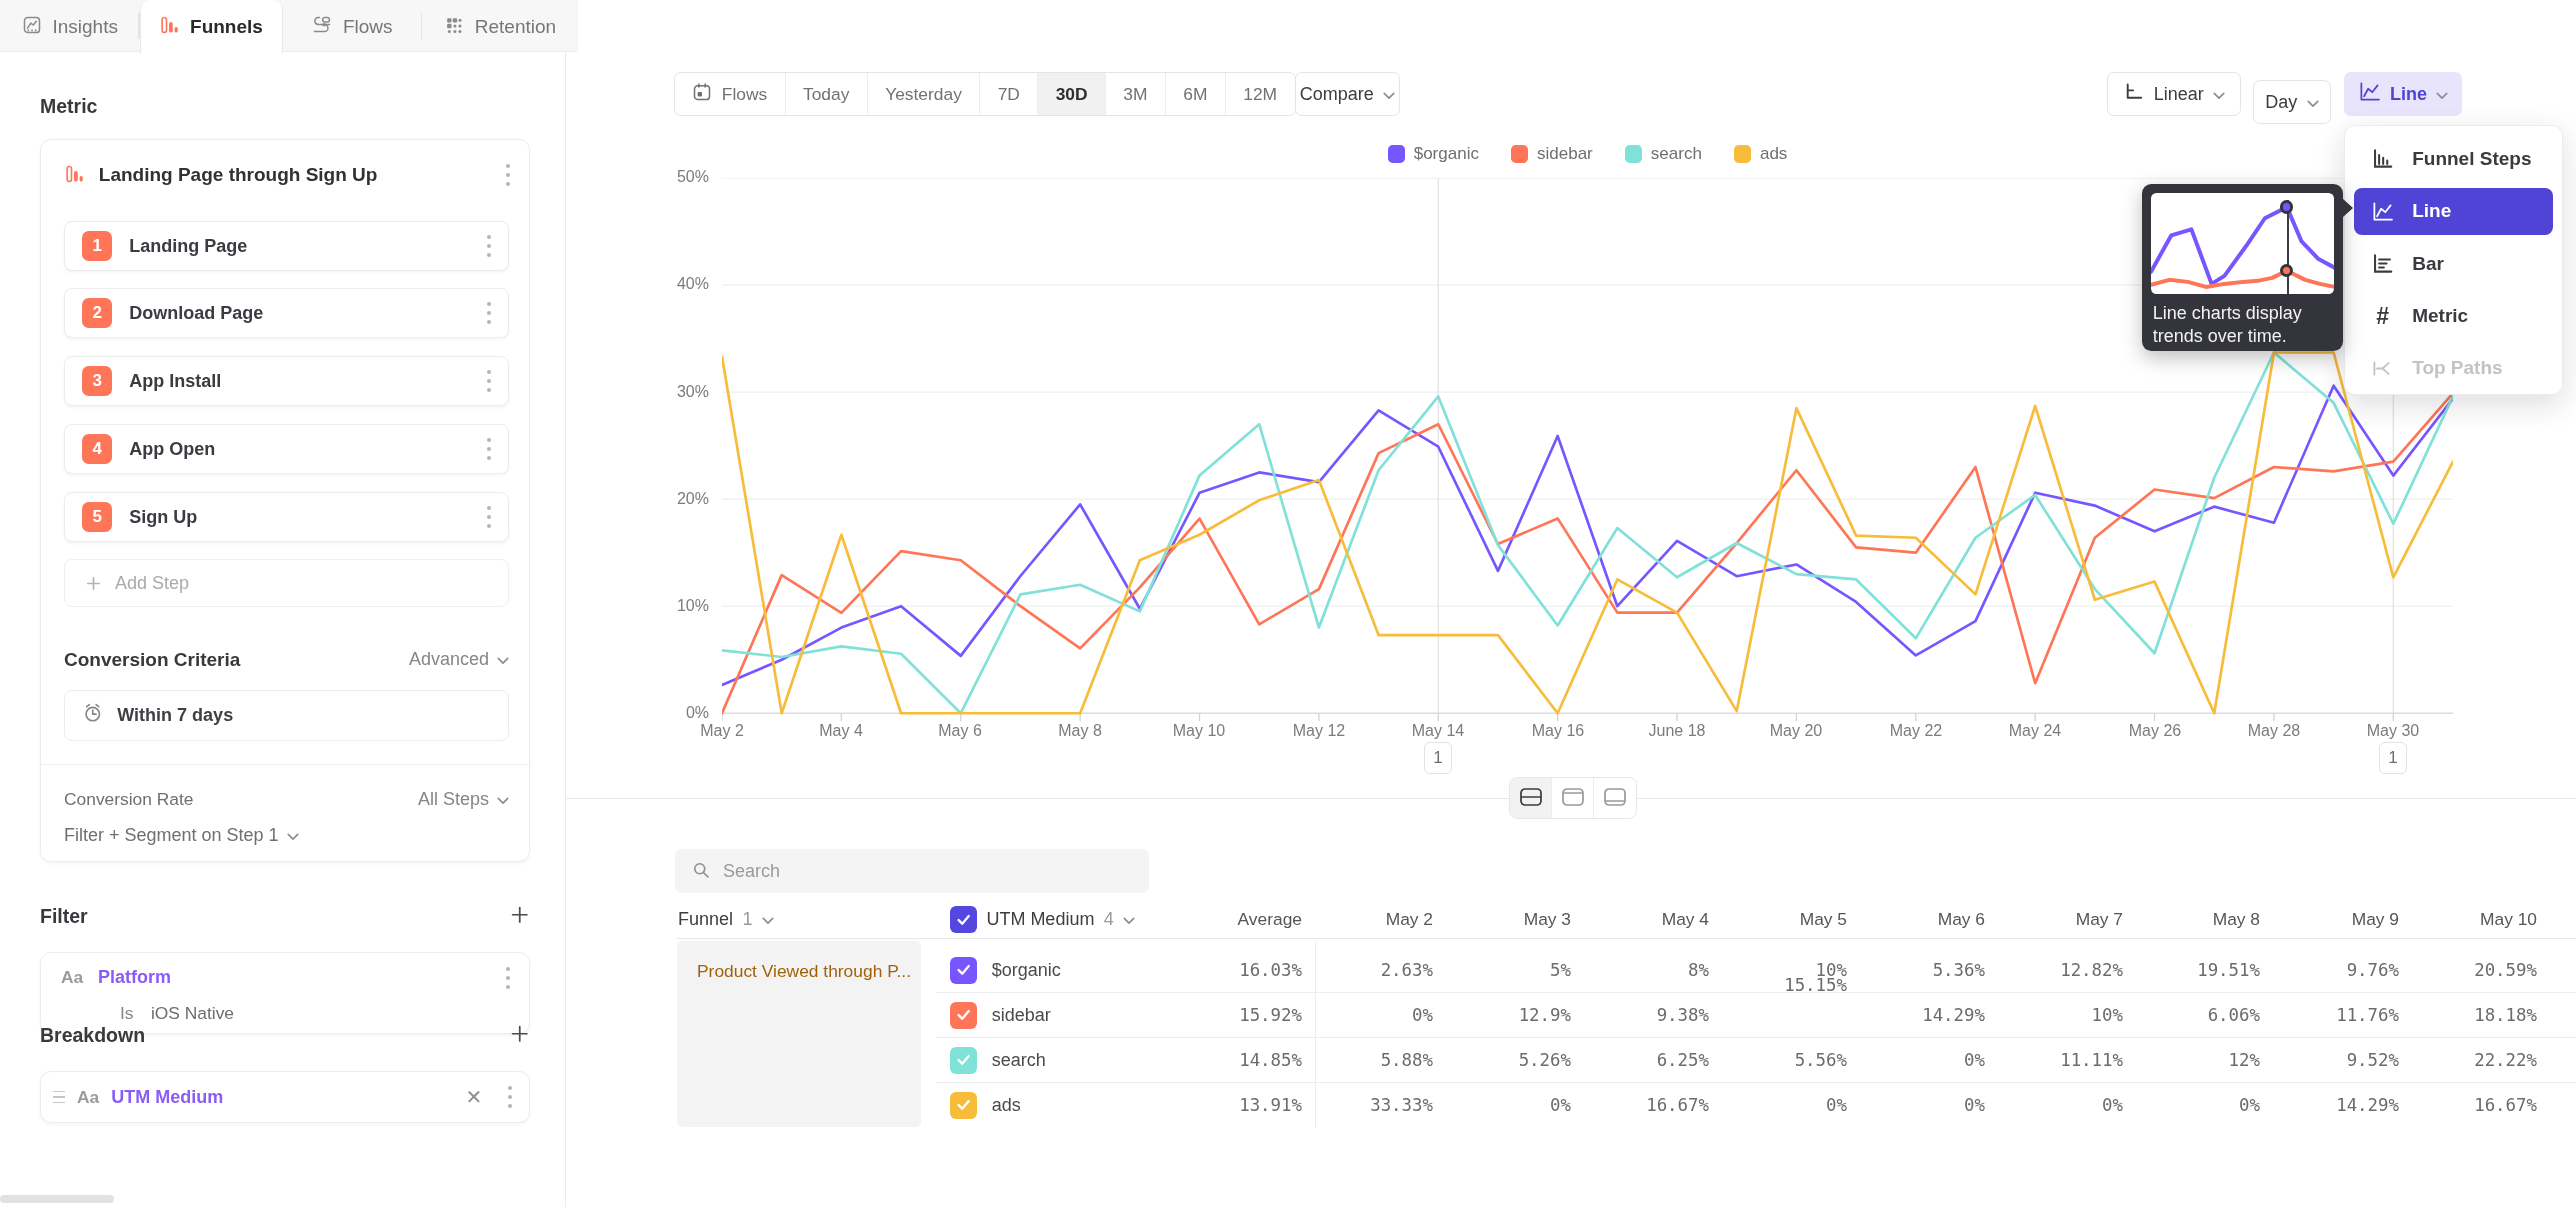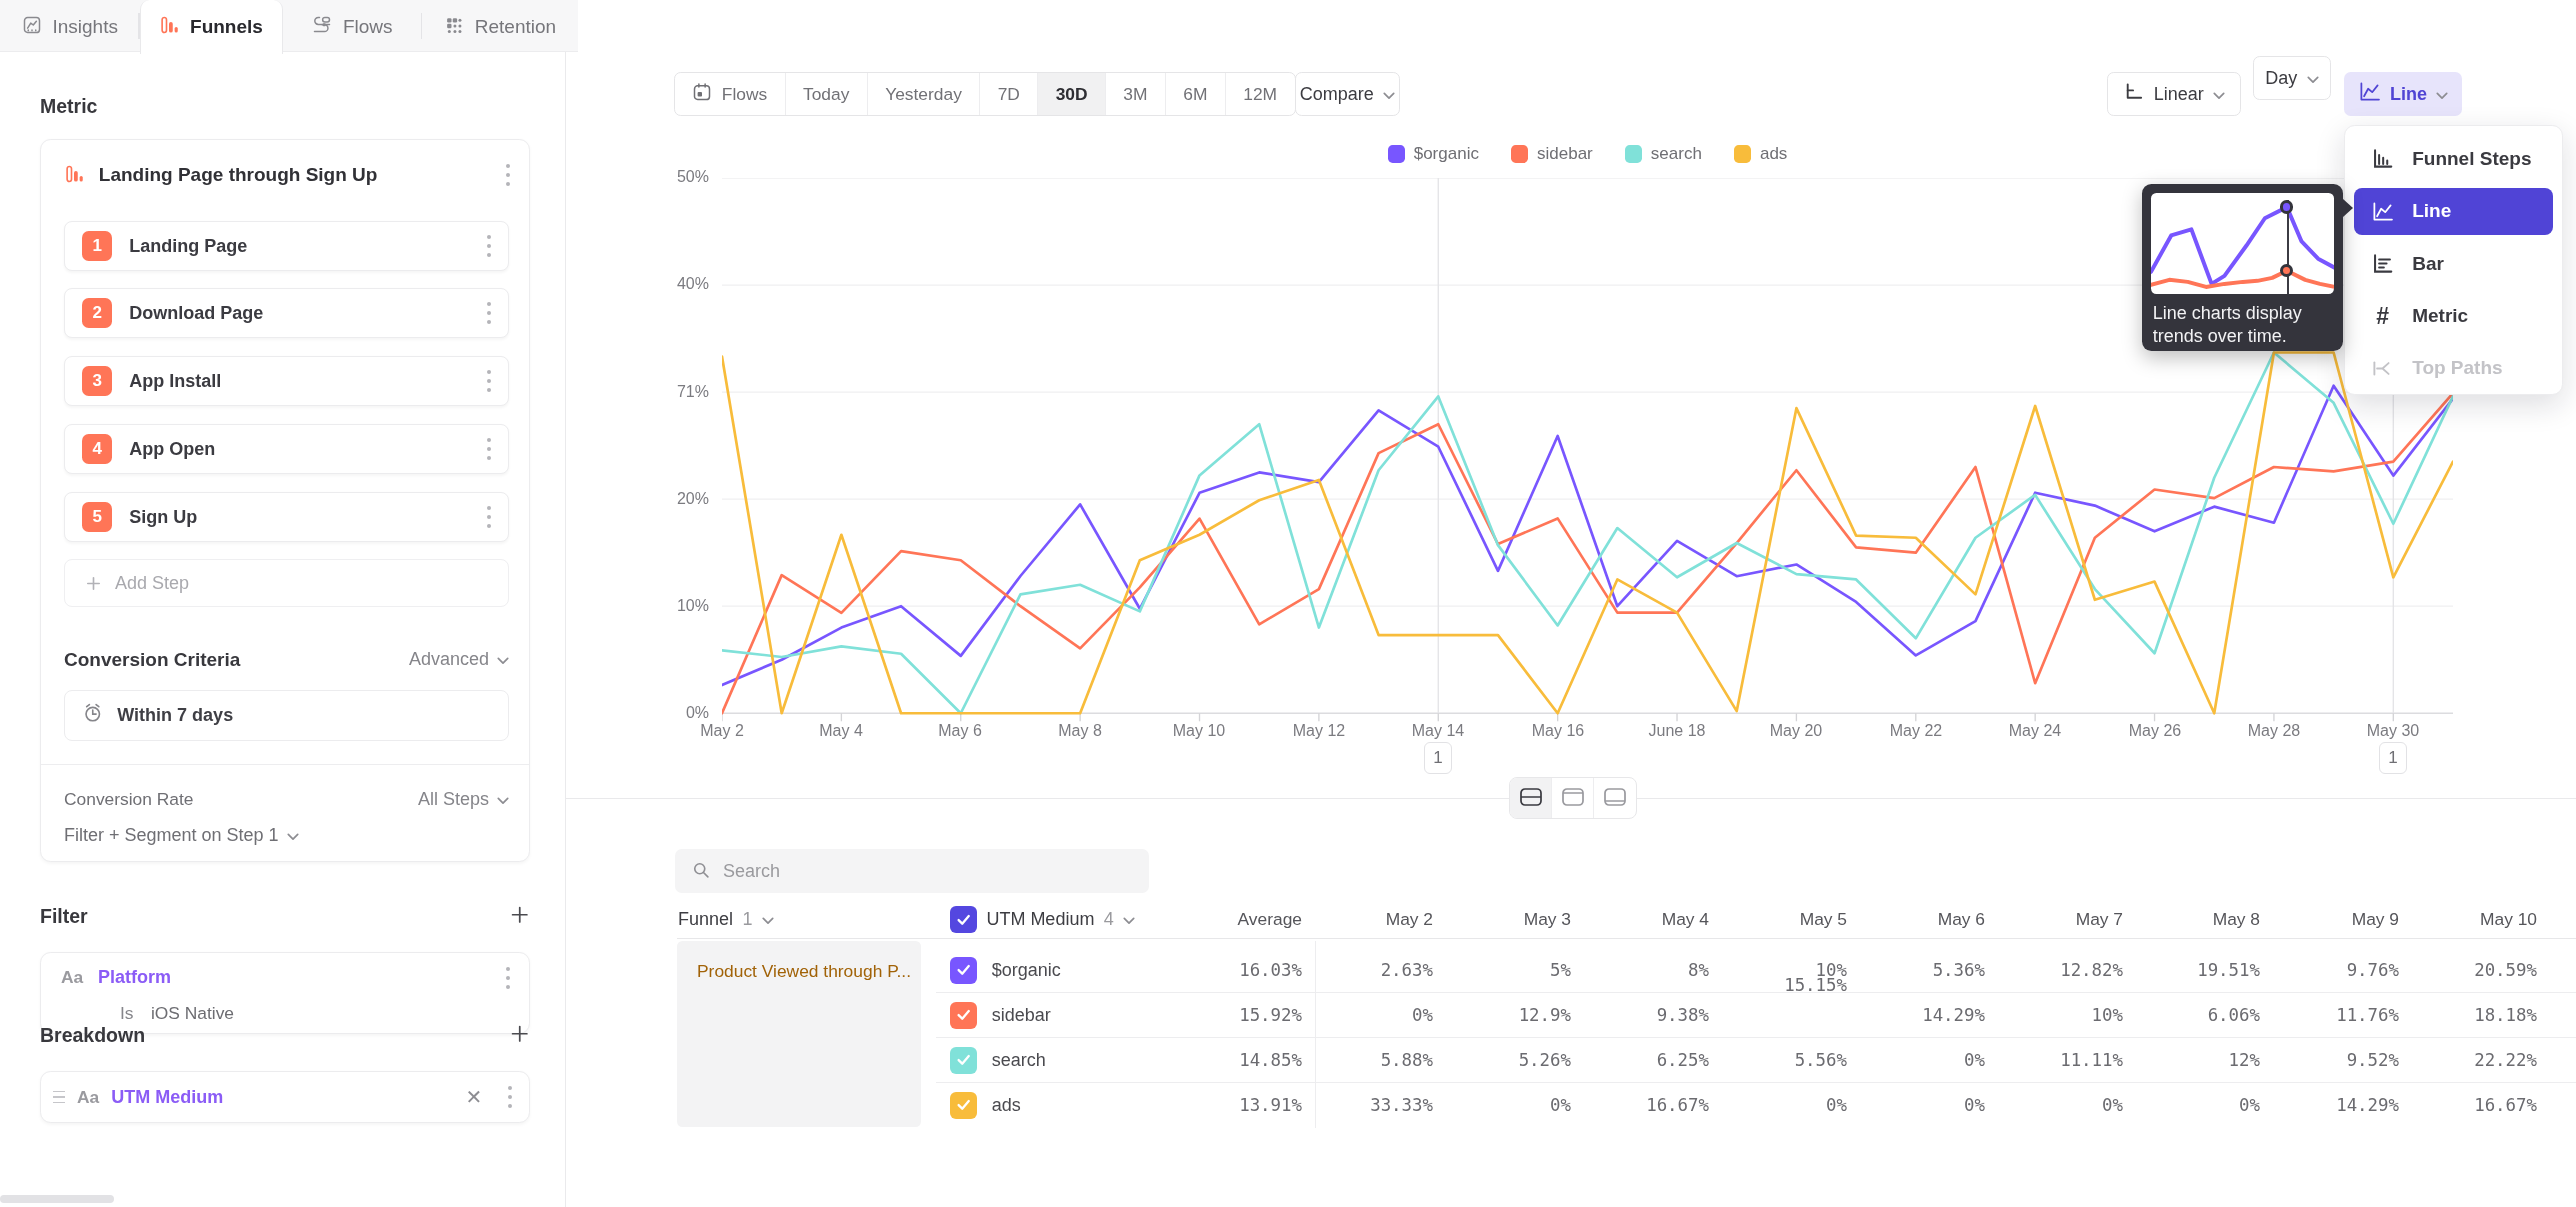--- a/index.html
+++ b/index.html
@@ -66,21 +66,21 @@
   .btn { border:1.3px solid #e5e5e7; border-radius:6.7px; background:#fff; display:flex;
          align-items:center; justify-content:center; gap:9.4px; font-size:18px; color:#3c3c41; cursor:pointer; }
   #segmented { position:absolute; left:108px; top:72px; height:44px; display:flex;
                border:1.3px solid #e5e5e7; border-radius:6.7px; overflow:hidden; background:#fff; }
   .seg-item { display:flex; align-items:center; justify-content:center; gap:9.4px; font-size:17.4px;
               color:#717176; padding:0 17.4px; border-right:1.3px solid #ededef; cursor:pointer; white-space:nowrap; }
   .seg-item:last-child { border-right:none; }
   .seg-item.active { background:#f1f1f2; color:#2e2e33; font-weight:700; }
   #compare-btn { position:absolute; left:729px; top:72px; width:105px; height:44px; }
   #linear-btn  { position:absolute; left:1541px; top:72px; width:134px; height:44px; }
-  #day-btn     { position:absolute; left:1687px; top:56px; width:78px; height:44px; }
+  #day-btn     { position:absolute; left:1687px; top:80px; width:78px; height:44px; }
   #line-btn    { position:absolute; left:1778px; top:72px; width:118px; height:44px; border:none;
                  background:#e7e4fb; color:#5044d4; font-weight:600; }
 
   
   #legend { position:absolute; left:156px; top:144px; width:1731px; display:flex; justify-content:center;
             gap:32px; align-items:center; }
   .lg-item { display:flex; align-items:center; gap:8.7px; font-size:17px; color:#6f6f74; }
   .lg-swatch { width:17.4px; height:17.4px; border-radius:4.7px; }
   #ylabels div { position:absolute; left:81px; width:62px; text-align:right; font-size:16px; color:#7b7b80; }
   #plot { position:absolute; left:156px; top:178px; }
@@ -433,21 +433,21 @@
         </span>
         <span class="lg-item">
           <span class="lg-swatch" style="background:#F8BC3B"></span>
           <span>ads</span>
         </span>
       </div>
     <div id="ylabels">
         <div style="top: 704px;">0%</div>
         <div style="top: 597px;">10%</div>
         <div style="top: 490px;">20%</div>
-        <div style="top: 383px;">71%</div>
+        <div style="top: 383px;">30%</div>
         <div style="top: 275px;">40%</div>
         <div style="top: 168px;">50%</div>
       </div>
     <div id="plot"><svg width="1731" height="546" viewBox="0 0 2581 814">
           <line x1="0" y1="798" x2="2581" y2="798" stroke="#dcdcdf" stroke-width="2"></line>
           <line x1="0" y1="638.4" x2="2581" y2="638.4" stroke="#efeff1" stroke-width="2"></line>
           <line x1="0" y1="478.8" x2="2581" y2="478.8" stroke="#efeff1" stroke-width="2"></line>
           <line x1="0" y1="319.20000000000005" x2="2581" y2="319.20000000000005" stroke="#efeff1" stroke-width="2"></line>
           <line x1="0" y1="159.60000000000002" x2="2581" y2="159.60000000000002" stroke="#efeff1" stroke-width="2"></line>
           <line x1="0" y1="0" x2="2581" y2="0" stroke="#efeff1" stroke-width="2"></line>

